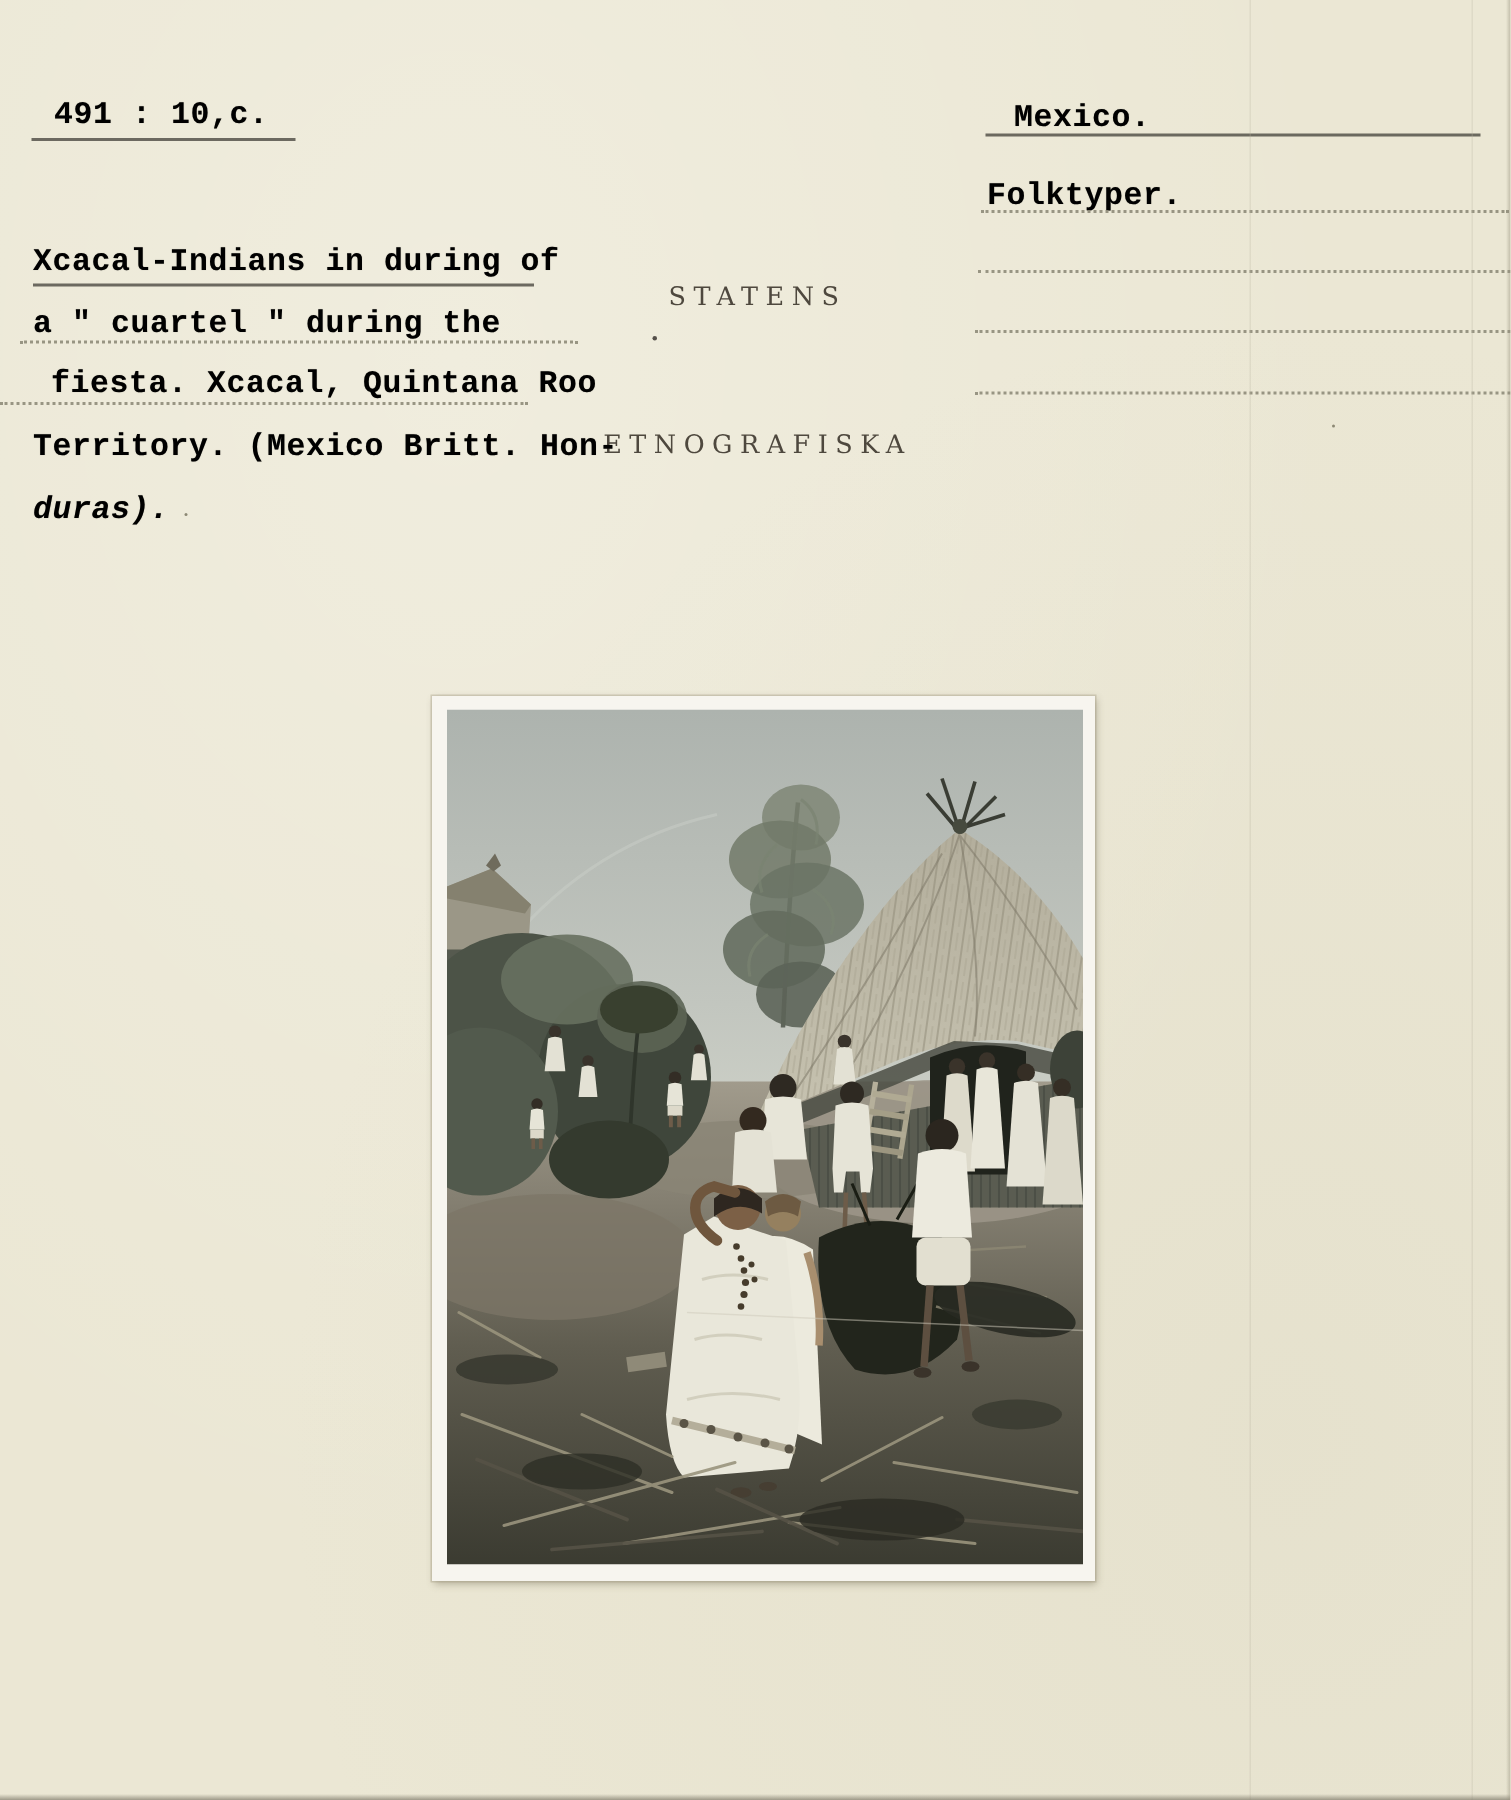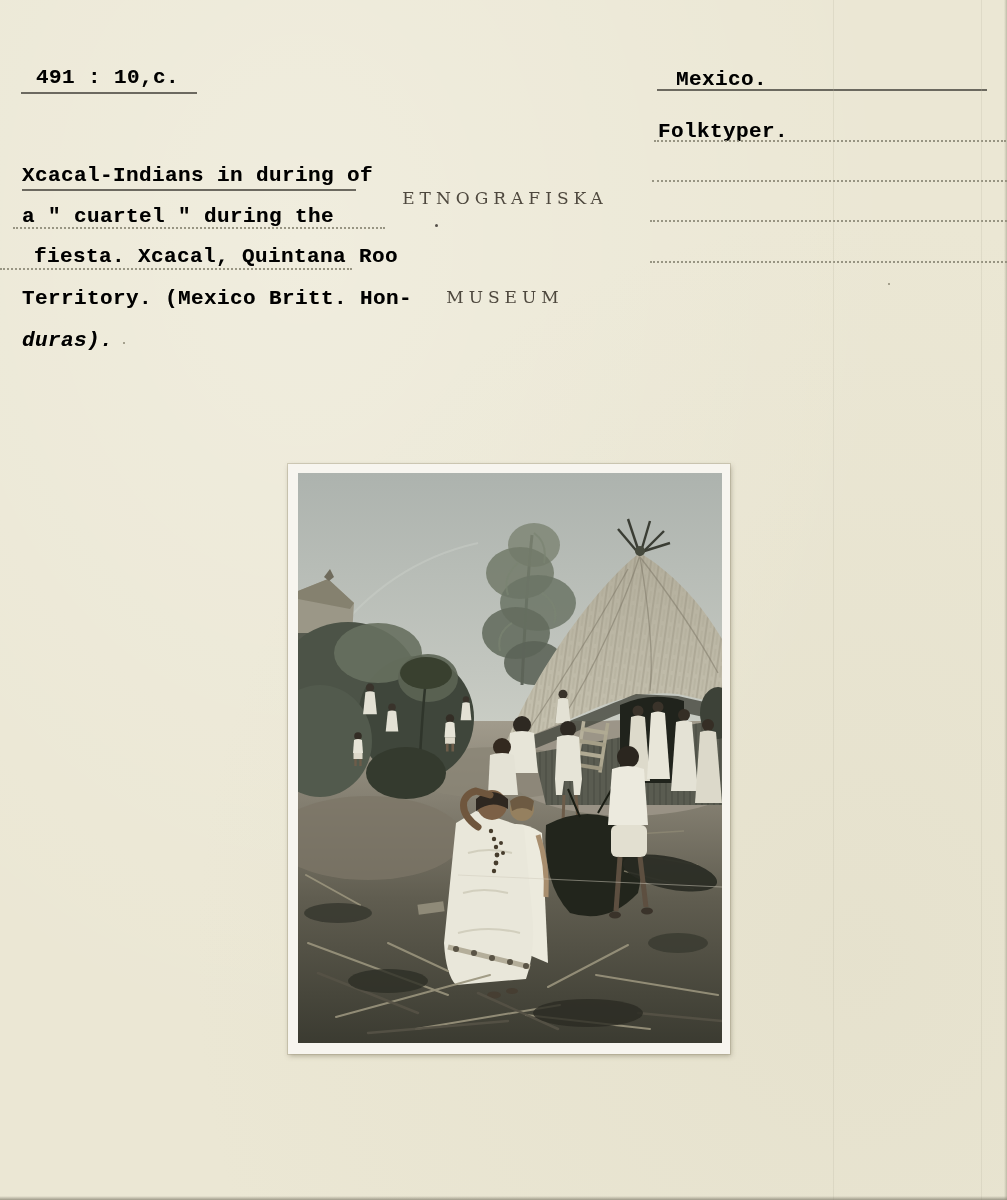--- a/index.html
+++ b/index.html
@@ -41,22 +41,22 @@
     background:linear-gradient(to right, rgba(160,155,135,0), rgba(150,145,125,.5));}
   .crease{position:absolute;top:0;width:1px;height:1200px;background:#b9b5a0;opacity:.25;}
 </style>
 </head>
 <body>
 
 <div class="type" style="left:36px;top:66px;">491 : 10,c.</div>
 <div class="rule-solid" style="left:21px;top:92px;width:176px;"></div>
 
 <div class="stamp">
+  <div>STATENS</div>
   <div>ETNOGRAFISKA</div>
-  <div>MUSEUM</div>
 </div>
 <div class="stamp-dot"></div>
 
 <div class="type" style="left:660px;top:68px;margin-left:16px;">Mexico.</div>
 <div class="rule-solid" style="left:657px;top:89px;width:330px;"></div>
 
 <div class="type" style="left:658px;top:120px;">Folktyper.</div>
 <div class="rule-dotted" style="left:654px;top:140px;width:352px;"></div>
 <div class="rule-dotted" style="left:652px;top:180px;width:355px;"></div>
 <div class="rule-dotted" style="left:650px;top:220px;width:357px;"></div>

